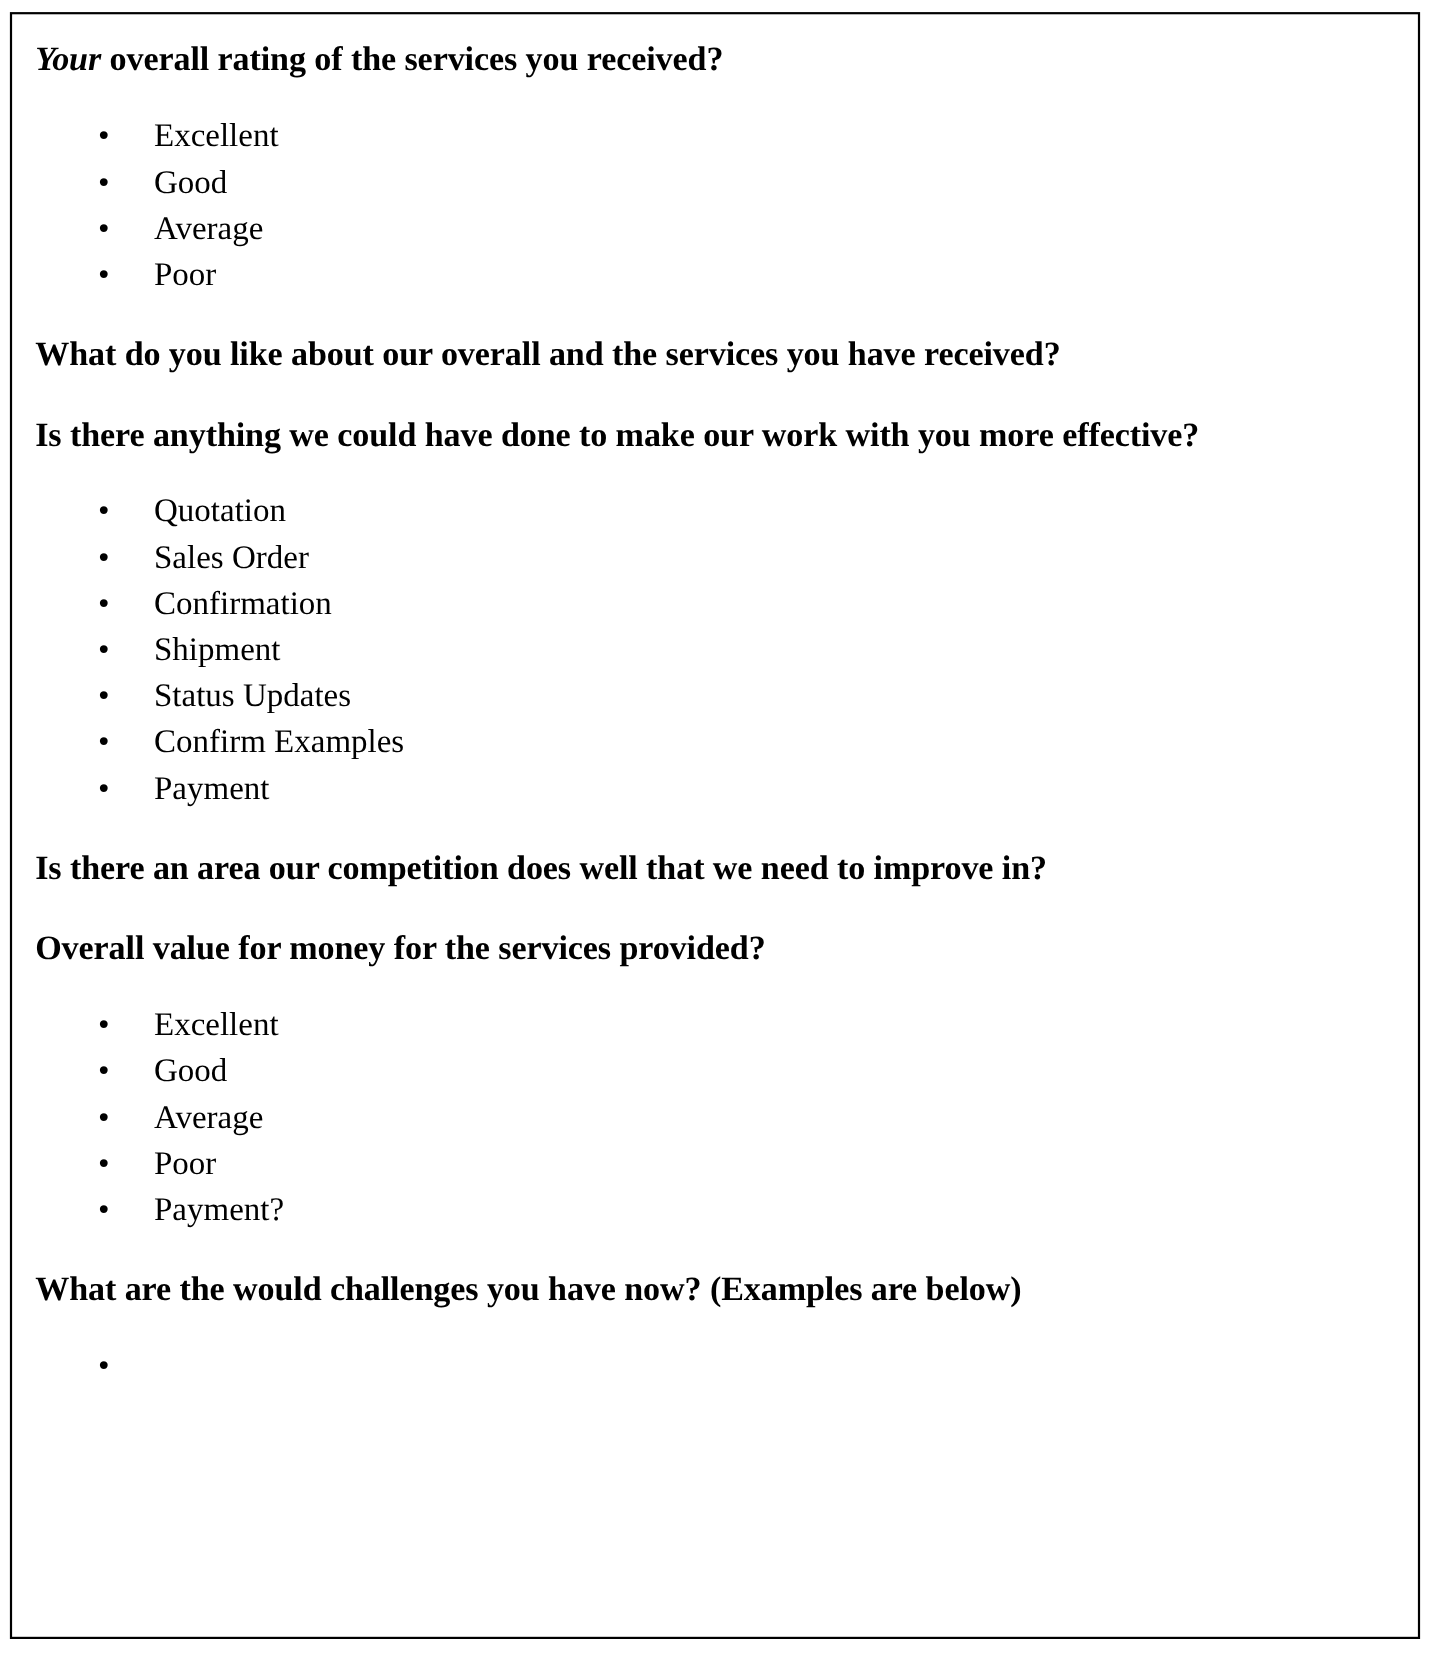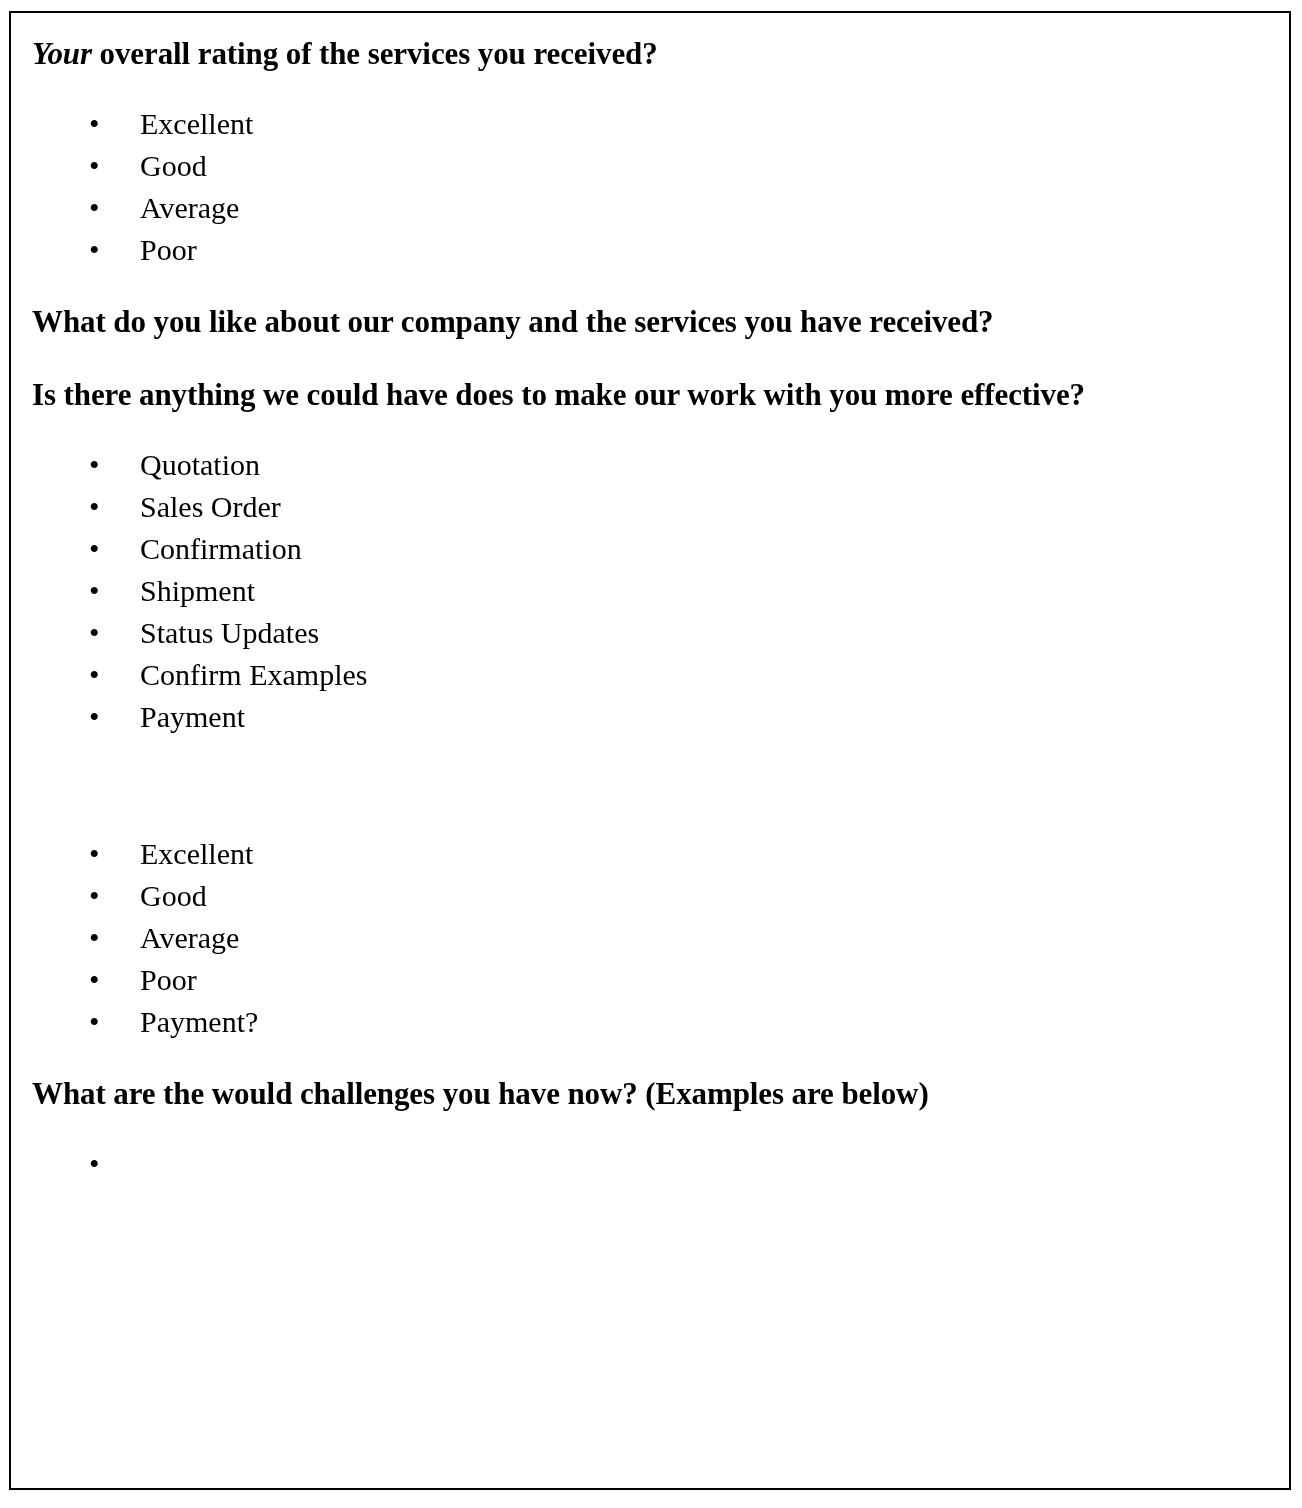--- a/index.html
+++ b/index.html
@@ -90,43 +90,45 @@
 
     <ul class="opts">
       <li><span class="bullet">•</span><span>Excellent</span></li>
       <li><span class="bullet">•</span><span>Good</span></li>
       <li><span class="bullet">•</span><span>Average</span></li>
       <li><span class="bullet">•</span><span>Poor</span></li>
     </ul>
 
     <div class="gap-list-to-head"></div>
 
-    <p class="q">What do you like about our company and the services you have received?</p>
+    <p class="q">What do you like about our overall and the services you have received?</p>
 
     <div class="gap-head-to-head"></div>
 
-    <p class="q">Is there anything we could have does to make our work with you more effective?</p>
+    <p class="q">Is there anything we could have done to make our work with you more effective?</p>
 
     <div class="gap-head-to-list"></div>
 
     <ul class="opts">
       <li><span class="bullet">•</span><span>Quotation</span></li>
       <li><span class="bullet">•</span><span>Sales Order</span></li>
       <li><span class="bullet">•</span><span>Confirmation</span></li>
       <li><span class="bullet">•</span><span>Shipment</span></li>
       <li><span class="bullet">•</span><span>Status Updates</span></li>
       <li><span class="bullet">•</span><span>Confirm Examples</span></li>
       <li><span class="bullet">•</span><span>Payment</span></li>
     </ul>
 
     <div class="gap-list-to-head"></div>
 
+    <p class="q">Is there an area our competition does well that we need to improve in?</p>
 
     <div class="gap-head-to-head"></div>
 
+    <p class="q">Overall value for money for the services provided?</p>
 
     <div class="gap-head-to-list"></div>
 
     <ul class="opts">
       <li><span class="bullet">•</span><span>Excellent</span></li>
       <li><span class="bullet">•</span><span>Good</span></li>
       <li><span class="bullet">•</span><span>Average</span></li>
       <li><span class="bullet">•</span><span>Poor</span></li>
       <li><span class="bullet">•</span><span>Payment?</span></li>
     </ul>

